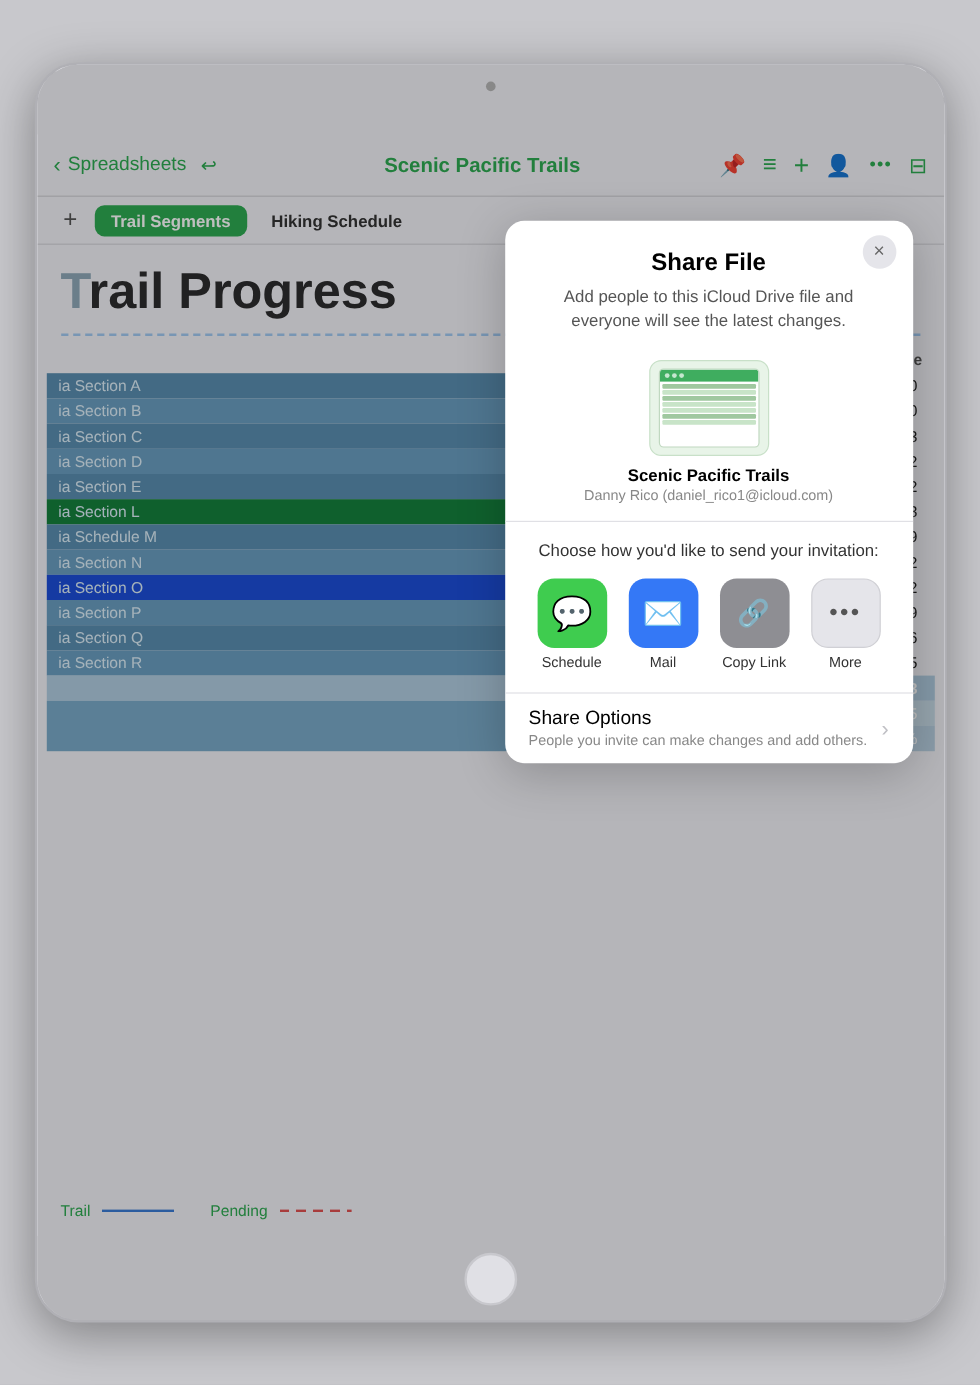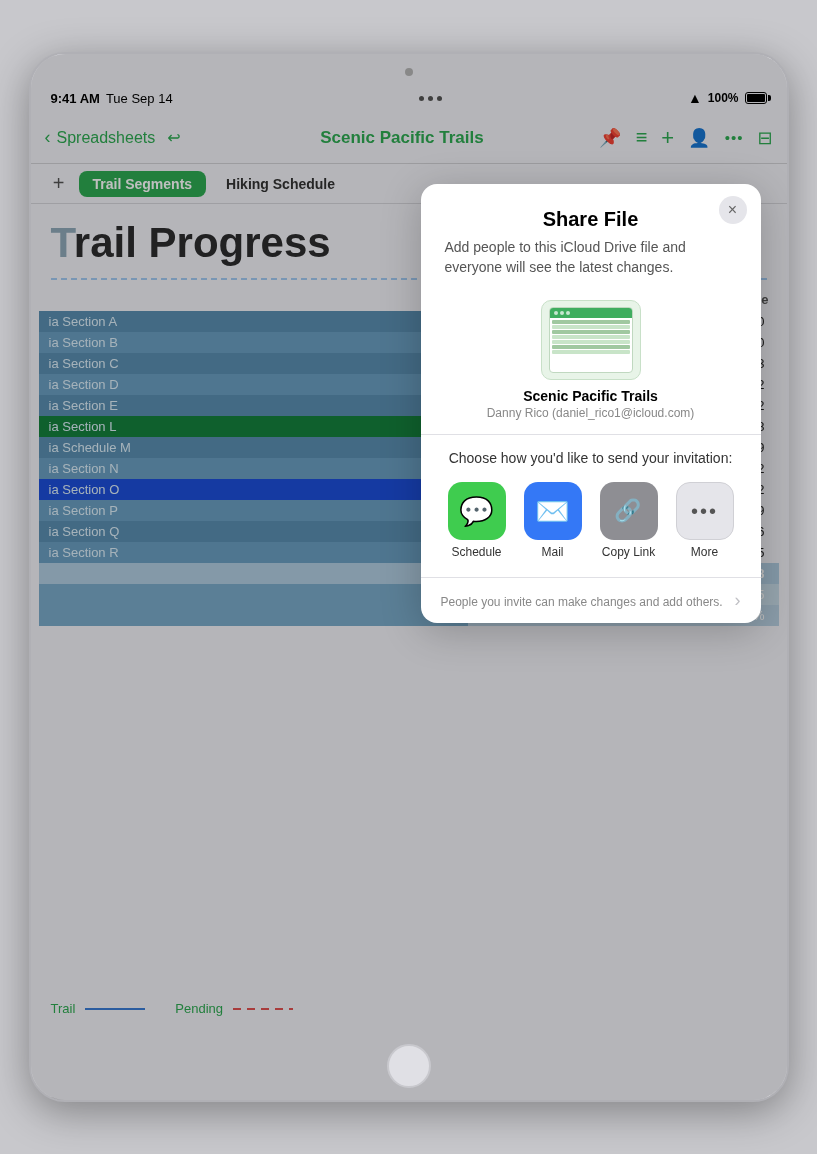--- a/index.html
+++ b/index.html
@@ -310,21 +310,21 @@
     }
 
     .modal-title {
       text-align: center;
       font-size: 20px;
       font-weight: 700;
       padding: 24px 20px 6px;
       color: #000;
     }
     .modal-desc {
-      text-align: left;
+      text-align: center;
       font-size: 14px;
       color: #555;
       padding: 0 24px 14px;
       line-height: 1.45;
     }
 
     
     .file-preview-area {
       display: flex;
       flex-direction: column;
@@ -466,36 +466,20 @@
       font-size: 18px;
     }
   </style>
 </head>
 <body>
 
 <div class="ipad-frame">
 
   <div class="ipad-camera"></div>
 
-  <div class="status-bar">
-    <span class="time">9:41 AM</span>
-    <span class="date">Tue Sep 14</span>
-    <div class="dots">
-      <span></span>
-        <span></span>
-        <span></span>
-    </div>
-    <div class="icons">
-      <span class="wifi-icon">▲</span>
-      <span class="battery-text">100%</span>
-      <span class="battery-bar">
-        <span class="battery-fill"></span>
-      </span>
-    </div>
-  </div>
 
   <div class="toolbar">
     <div class="toolbar-left">
       <span class="toolbar-back-icon">‹</span>
       <span class="toolbar-back-label">Spreadsheets</span>
       <span class="toolbar-icon" style="font-size:16px;margin-left:6px;">↩</span>
     </div>
     <div class="toolbar-center">
       <span class="toolbar-title">Scenic Pacific Trails</span>
     </div>
@@ -664,20 +648,21 @@
         </div>
         <div class="share-btn-item">
           <div class="share-btn-icon more" style="font-size:20px;color:#555;letter-spacing:2px;">•••</div>
           <span class="share-btn-label">More</span>
         </div>
       </div>
     </div>
 
     <div class="share-options-row">
       <div class="share-options-label-group">
+        <div class="share-options-title">Share Options</div>
         <div class="share-options-sub">People you invite can make changes and add others.</div>
       </div>
       <span class="share-options-chevron">›</span>
     </div>
   </div>
 
   <div class="ipad-home"></div>
 </div>
 
 </body></html>

